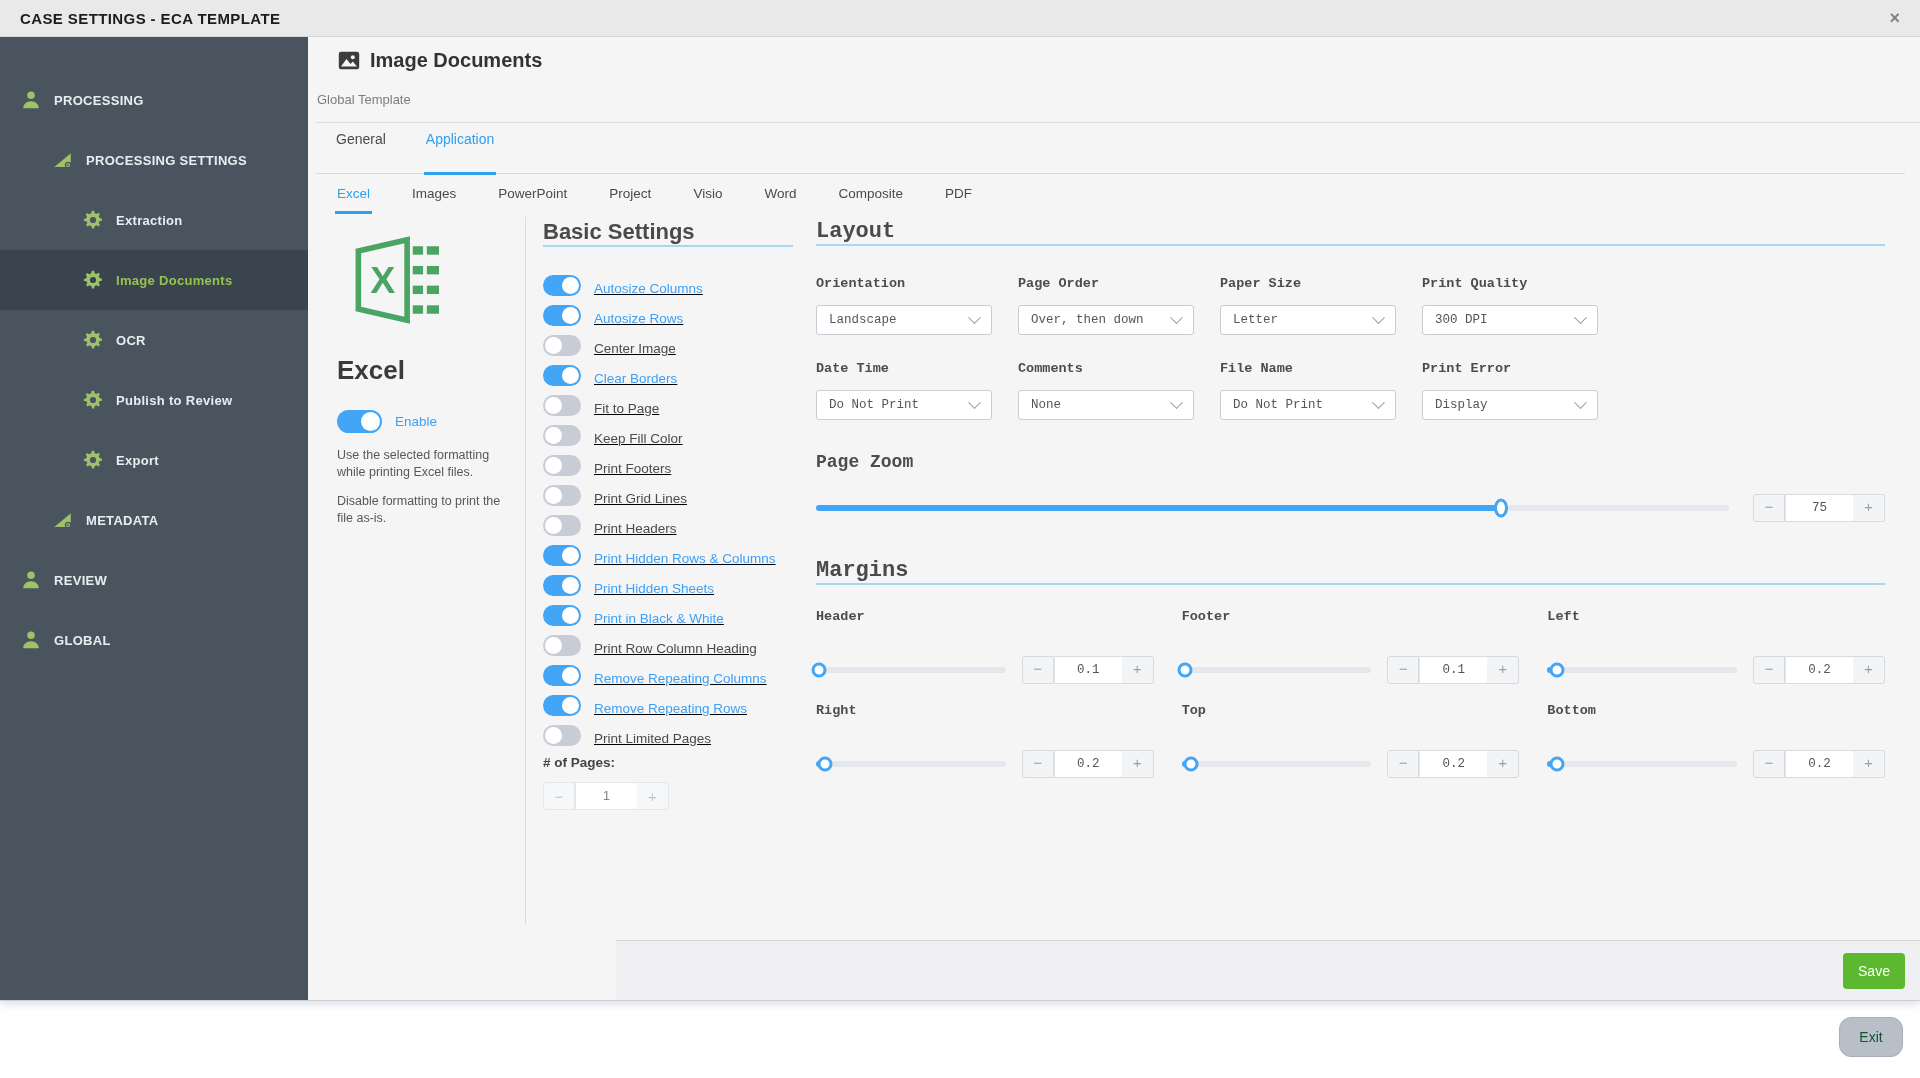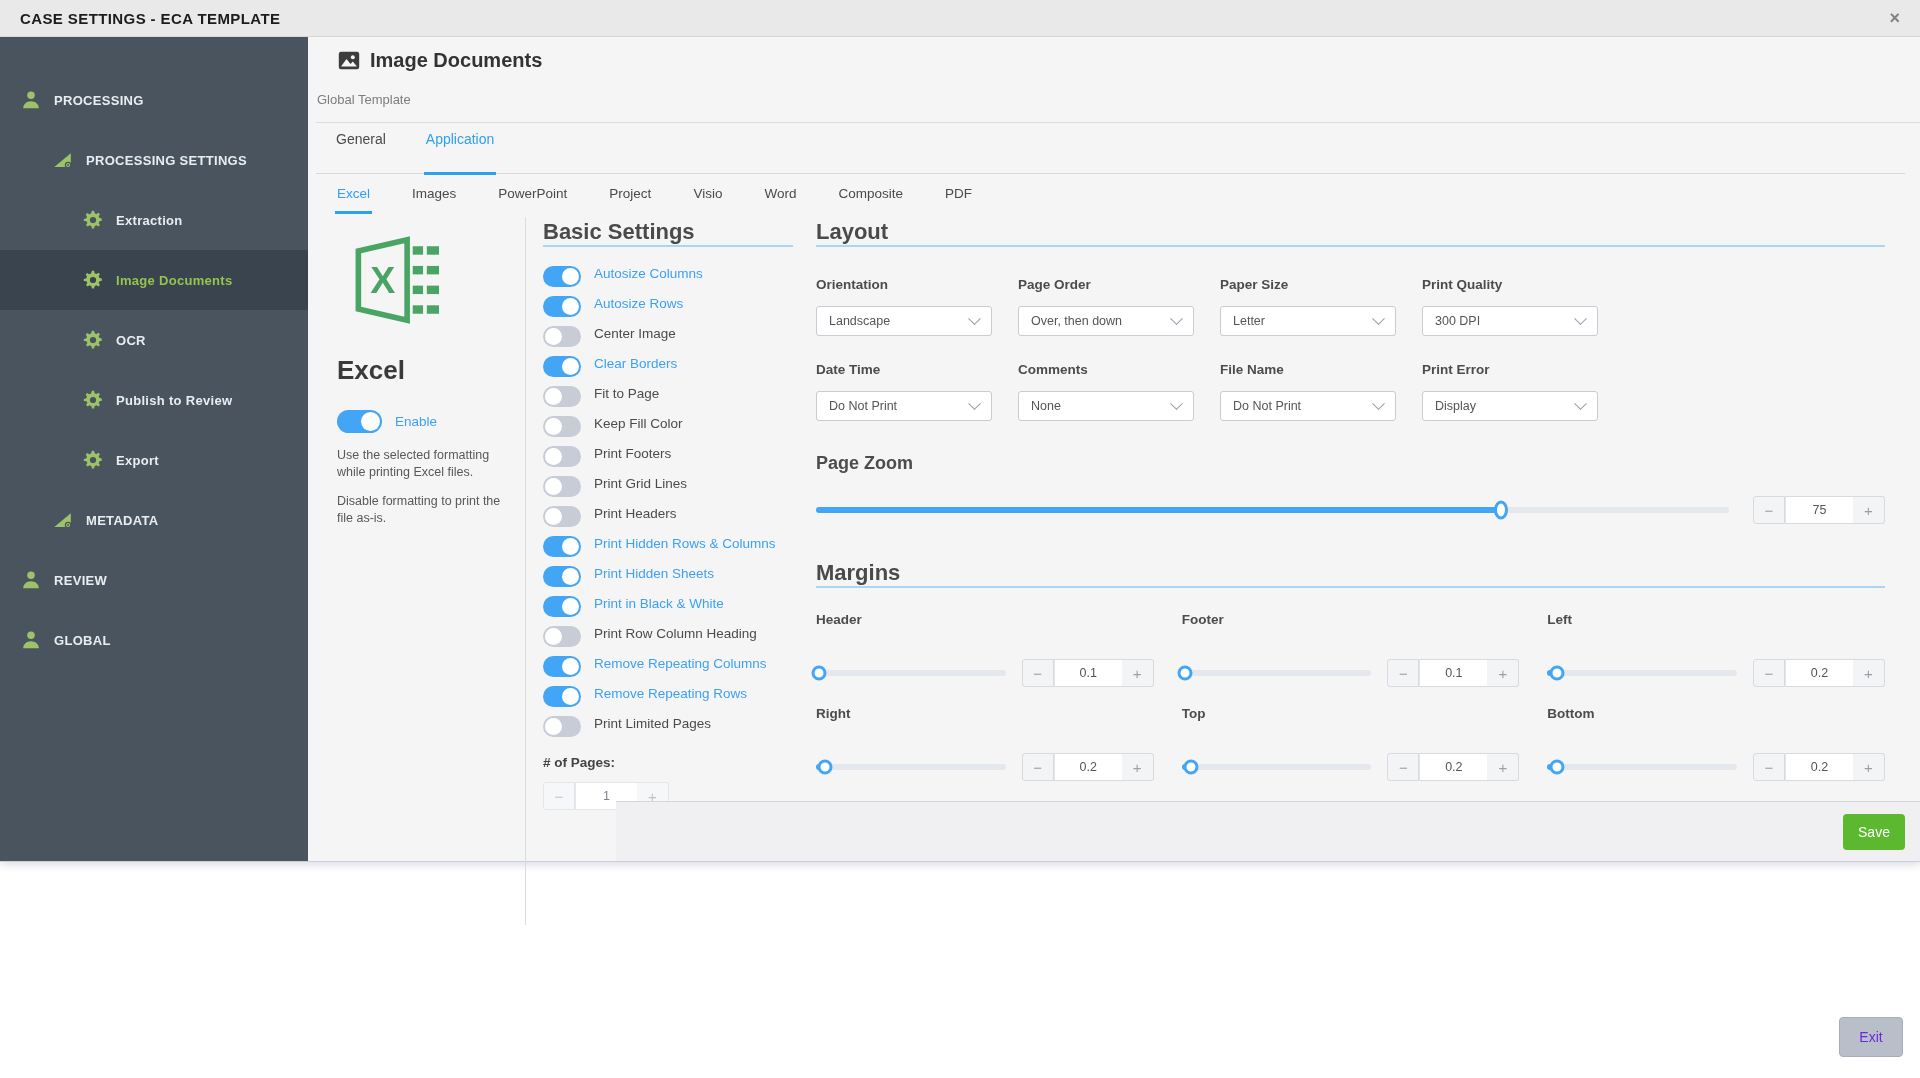--- a/index.html
+++ b/index.html
@@ -4,21 +4,21 @@
 <style>
   * { box-sizing: border-box; }
   html,body { margin:0; padding:0; }
   body {
     width:1920px; height:1078px; position:relative; overflow:hidden;
     background:#ffffff; font-family:"Liberation Sans", sans-serif;
     -webkit-font-smoothing:antialiased;
   }
 
   
-  .modal { position:absolute; left:0; top:0; width:1920px; height:862px;
+  .modal { position:absolute; left:0; top:0; width:1920px; height:1001px;
            background:#f5f5f6; border-bottom:1px solid #c9cfdd;
            box-shadow:0 3px 8px rgba(60,70,110,.18); }
 
   .titlebar { position:absolute; left:0; top:0; right:0; height:37px;
               background:#e9e9ea; border-bottom:1px solid #d7d7d7;
               display:flex; align-items:center; padding:0 20px; }
   .titlebar .title { font-size:15px; font-weight:bold; color:#1c1c1c; letter-spacing:.4px; }
   .titlebar .close { margin-left:auto; color:#7e8287; font-size:18px; font-weight:bold;
                      line-height:1; cursor:pointer; }
 
@@ -78,39 +78,39 @@
   .toggle.on::after  { right:2px; }
   .toggle.off::after { left:2px; }
   .tlabel { margin-left:13px; font-size:13.5px; color:#4b4b4b; }
   .tlabel.on { color:#3da0f4; }
 
   
   .col2 { position:absolute; left:235px; top:4px; width:250px; }
   .sec-title { font-size:22px; font-weight:bold; color:#4a4a4a; margin:0;
                border-bottom:2px solid #a9d6f0; }
   .toggle-list { margin-top:19px; }
-  .toggle-row { height:30px; display:flex; align-items:flex-start; }
+  .toggle-row { height:30px; display:flex; align-items:flex-end;text-decoration:underline; }
   .pages-label { font-size:13.5px; font-weight:bold; color:#444; margin-top:9px; }
   .stepper { display:flex; align-items:stretch; height:28px; margin-top:12px; }
   .stepper .st-btn { width:32px; background:#f3f4f6; border:1px solid #d7dade;
                      color:#9aa0a8; font-size:15px; display:flex; align-items:center;
                      justify-content:center; cursor:pointer; }
   .stepper .st-btn:first-child { border-radius:3px 0 0 3px; }
   .stepper .st-btn:last-child  { border-radius:0 3px 3px 0; border-left:none; }
   .stepper .st-val { width:68px; background:#fff; border-top:1px solid #d7dade;
                      border-bottom:1px solid #d7dade; border-left:1px solid #e4e6ea;
                      font-size:12.5px; color:#555; display:flex; align-items:center;
                      justify-content:center; }
   .stepper.disabled .st-btn { background:#f6f7f9; border-color:#e3e6ec; color:#c0c5cd; }
   .stepper.disabled .st-val { border-color:#e3e6ec; color:#7d828c; }
   .stepper.pages { width:128px; }
   .stepper.pages .st-val { width:62px; }
 
   
-  .col3 { position:absolute; left:508px; top:4px; width:1069px; }
+  .col3 { position:absolute; left:508px; top:4px; width:1069px;font-family:Liberation Mono, monospace; }
   .field-grid { display:grid; grid-template-columns:repeat(4,176px); column-gap:21px;
                 row-gap:28px; margin-top:30px;gap:26px; }
   .flabel { font-size:13.5px; font-weight:bold; color:#4c4c4c; margin-bottom:14px; }
   .dropdown { height:30px; background:#fff; border:1px solid #c9ccd3; border-radius:3px;
               display:flex; align-items:center; padding:0 12px; font-size:12.5px;
               color:#555; cursor:pointer; }
   .dropdown .chev { margin-left:auto; width:9px; height:9px; border-right:1.5px solid #9aa0a8;
                     border-bottom:1.5px solid #9aa0a8; transform:rotate(45deg) translate(-2px,-2px); }
 
   .pz-label { font-size:18px; font-weight:bold; color:#4c4c4c; margin-top:32px; }
@@ -132,22 +132,22 @@
 
   
   .modal-footer { position:absolute; left:308px; right:0; bottom:0; height:60px;
                   background:#f0f0f2; border-top:1px solid #d6d6d8;
                   display:flex; align-items:center; justify-content:flex-end; padding-right:15px; }
   .save-btn { width:62px; height:36px; background:#5cb82e; border:none; border-radius:4px;
               color:#fff; font-size:14px; font-family:inherit; cursor:pointer; }
 
   
   .exit-btn { position:absolute; right:17px; top:1017px; width:64px; height:40px;
-              background:#b9bfc9; border:1px solid #a8aeb9; border-radius:4px;
-              color:#6d28d9; font-size:14px; font-family:inherit; cursor:pointer; }
+              background:#b9bfc9; border:1px solid #a8aeb9; border-radius:12px;
+              color:#14532d; font-size:14px; font-family:inherit; cursor:pointer; }
 </style>
 </head>
 <body>
 
 <div class="modal">
 
   <div class="titlebar">
     <span class="title">CASE SETTINGS - ECA TEMPLATE</span>
     <span class="close">×</span>
   </div>

